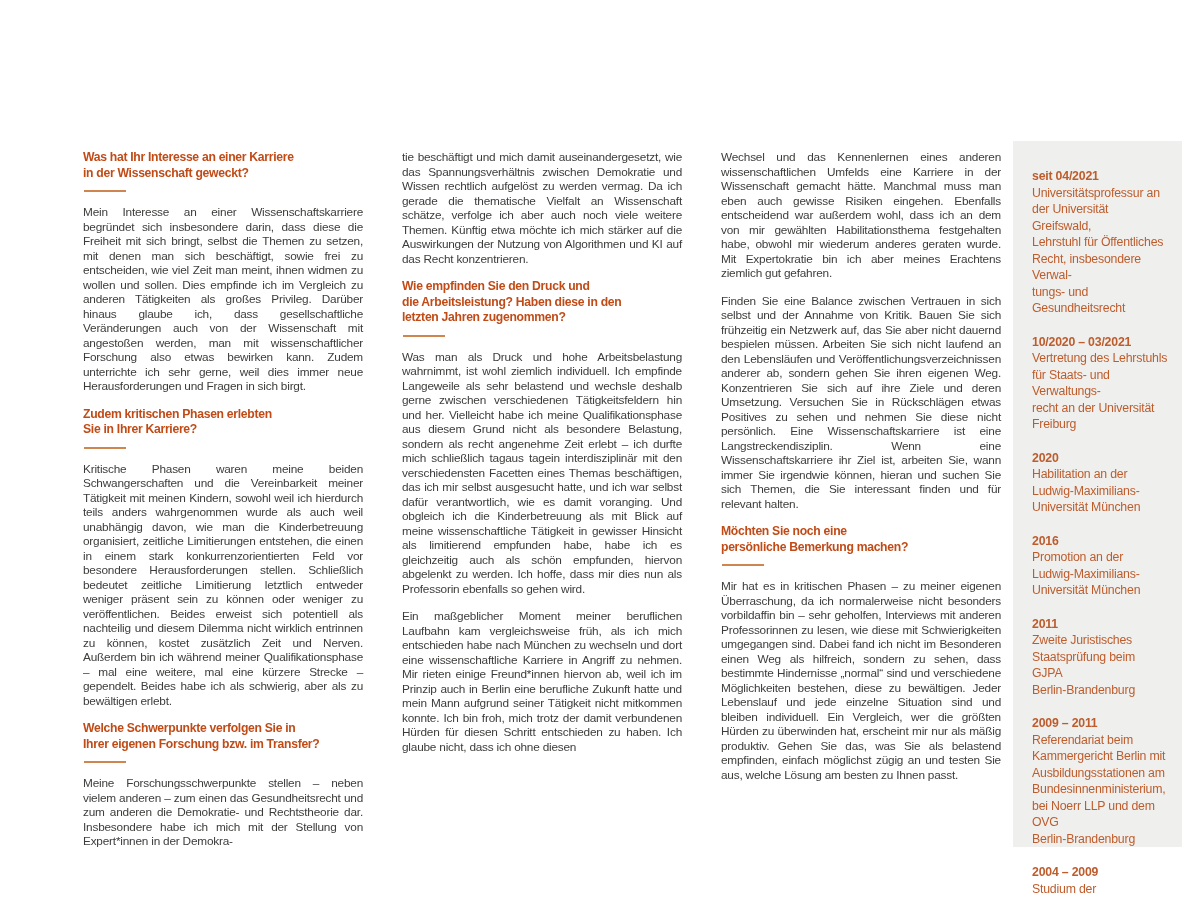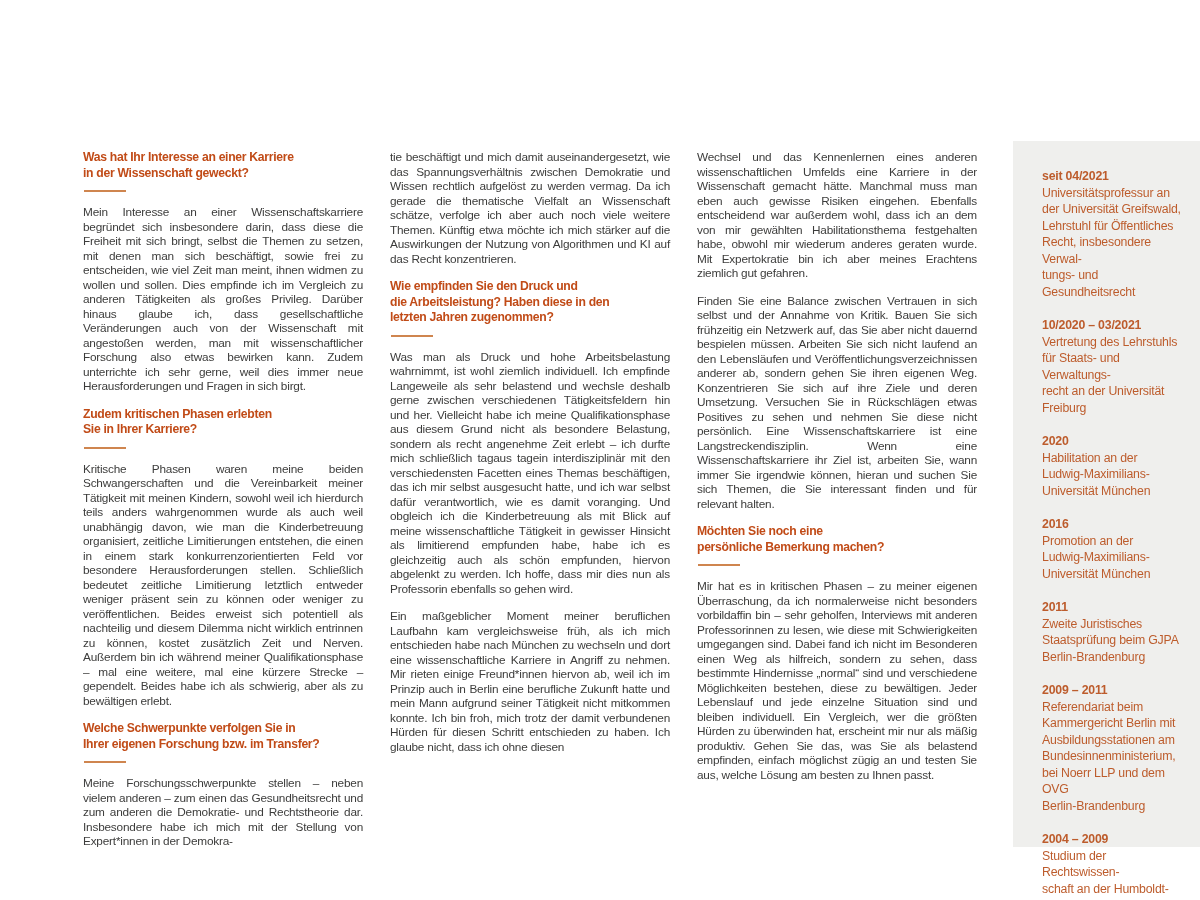--- a/index.html
+++ b/index.html
@@ -12,21 +12,21 @@
     --page-bg:#ffffff;
   }
   html,body{margin:0;padding:0;}
   body{
     width:1200px;height:900px;
     background:var(--page-bg);
     font-family:"Liberation Sans", sans-serif;
     -webkit-font-smoothing:antialiased;
   }
   .page{position:relative;width:1200px;height:900px;overflow:hidden;background:var(--page-bg);}
-  .columns{position:absolute;left:83px;top:150px;display:flex;gap:27px;}
+  .columns{position:absolute;left:83px;top:150px;display:flex;gap:39px;}
   .col{width:280px;}
   .question{
     margin:0;
     font-size:12.2px;
     font-weight:bold;
     line-height:15.5px;
     letter-spacing:-0.3px;
     color:var(--heading-orange);
     white-space:pre;
   }
@@ -41,24 +41,24 @@
     line-height:14.5px;
     letter-spacing:-0.2px;
     color:var(--body-text);
     text-align:justify;
   }
   .qa{margin-top:1px;}
   .col > .qa:first-child{margin-top:0;}
   .sidebar{
     position:absolute;
     left:1013px;top:141px;
-    width:187px;height:706px;
+    width:169px;height:706px;
     box-sizing:border-box;
     background:var(--sidebar-bg);
-    padding:27px 14px 0 29px;
+    padding:27px 14px 0 19px;
   }
   .cv-entry{margin-bottom:17px;}
   .cv-date{
     font-weight:bold;
     font-size:12.3px;line-height:16.5px;
     letter-spacing:-0.2px;
     color:var(--sidebar-orange);
   }
   .cv-text{
     font-size:12.3px;line-height:16.5px;

